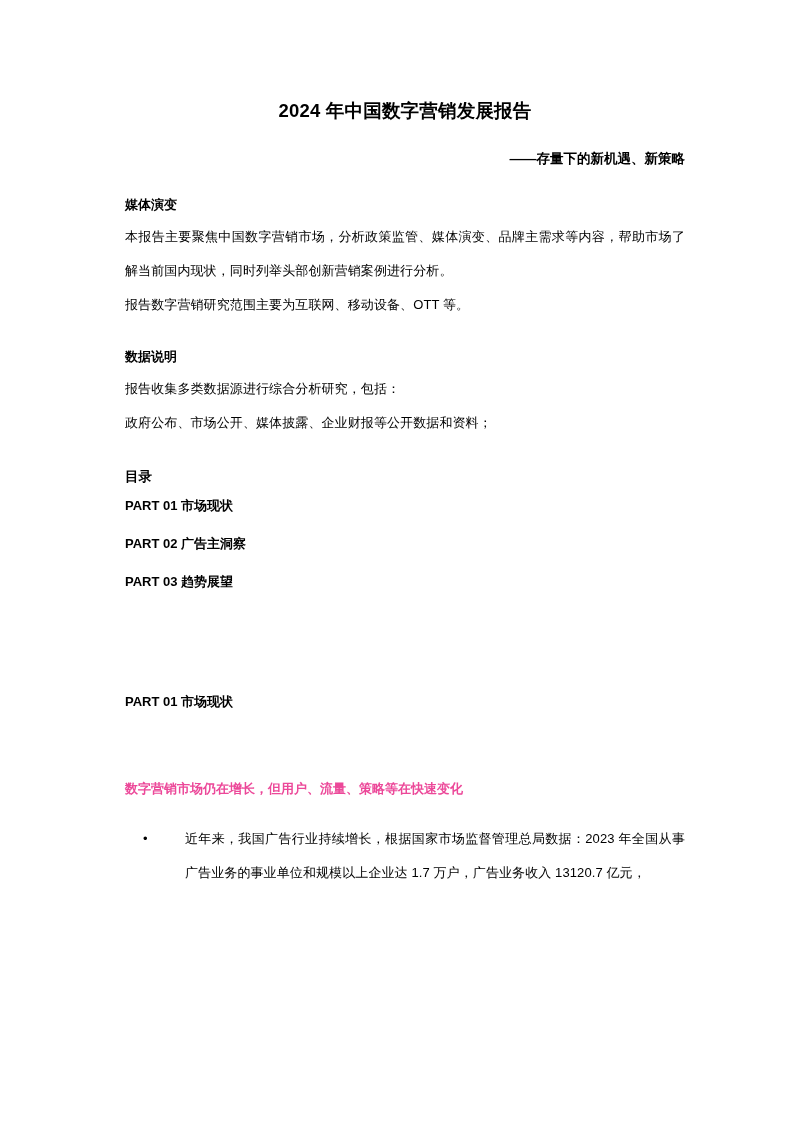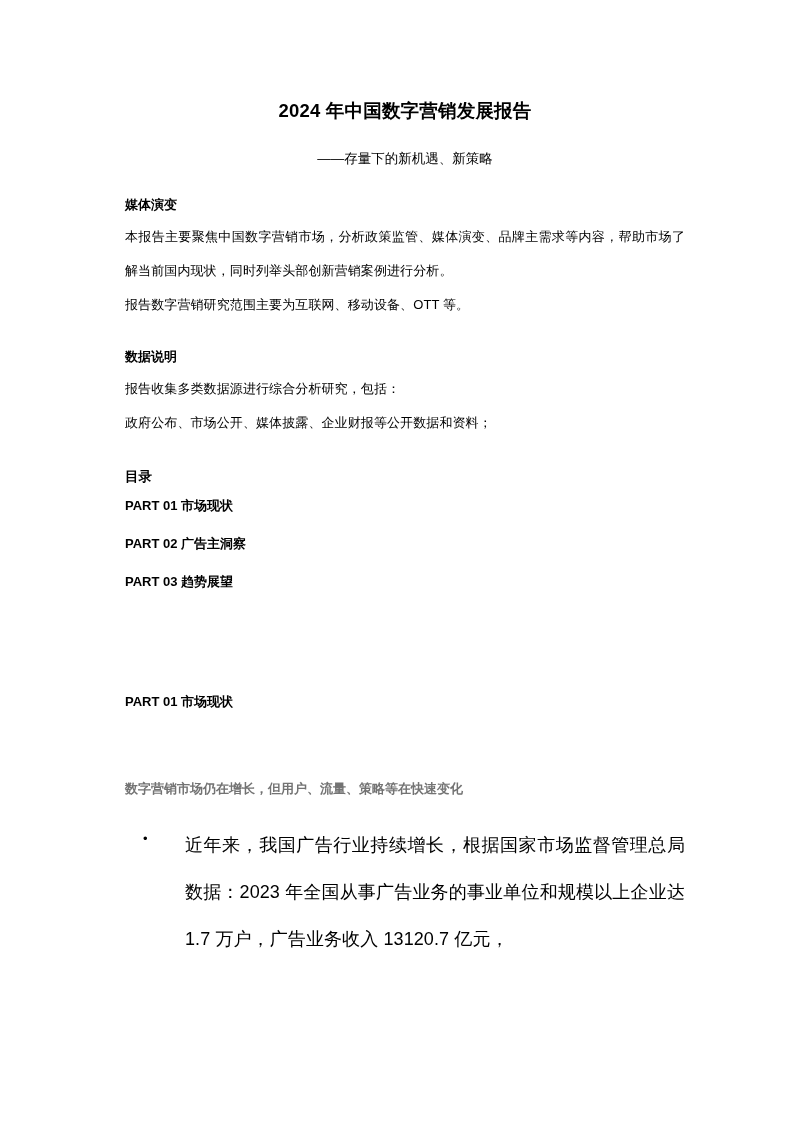--- a/index.html
+++ b/index.html
@@ -27,23 +27,23 @@
   }
   .doc-title {
     text-align: center;
     font-size: 18.5px;
     font-weight: bold;
     letter-spacing: 0.2px;
     margin: 0 0 0 0;
     line-height: 1.6;
   }
   .doc-subtitle {
-    text-align: center;
+    text-align: right;
     font-size: 13.5px;
-    font-weight: normal;
+    font-weight: bold;
     margin: 22px 0 0 0;
     line-height: 1.6;
   }
   .section-head {
     font-size: 13px;
     font-weight: bold;
     margin: 26px 0 0 0;
     line-height: 1.6;
   }
   .para {
@@ -68,40 +68,40 @@
     line-height: 2.9;
     margin: 0;
   }
   .part-head {
     font-size: 13px;
     font-weight: bold;
     margin: 92px 0 0 0;
     line-height: 1.6;
   }
   .green-head {
-    color: #737373;
+    color: #ec4899;
     font-size: 13px;
     font-weight: bold;
     margin: 66px 0 0 0;
     line-height: 1.6;
   }
   .bullet-row {
     display: flex;
     margin: 22px 0 0 0;
     padding-left: 18px;
   }
   .bullet-mark {
     width: 42px;
     flex: 0 0 42px;
     font-size: 13px;
     line-height: 2.6;
   }
   .bullet-text {
     flex: 1 1 auto;
-    font-size: 18px;
+    font-size: 13px;
     line-height: 2.6;
     text-align: justify;
     letter-spacing: 0.1px;
   }
 </style>
 </head>
 <body>
 
 <div class="page">
   <div class="content">

